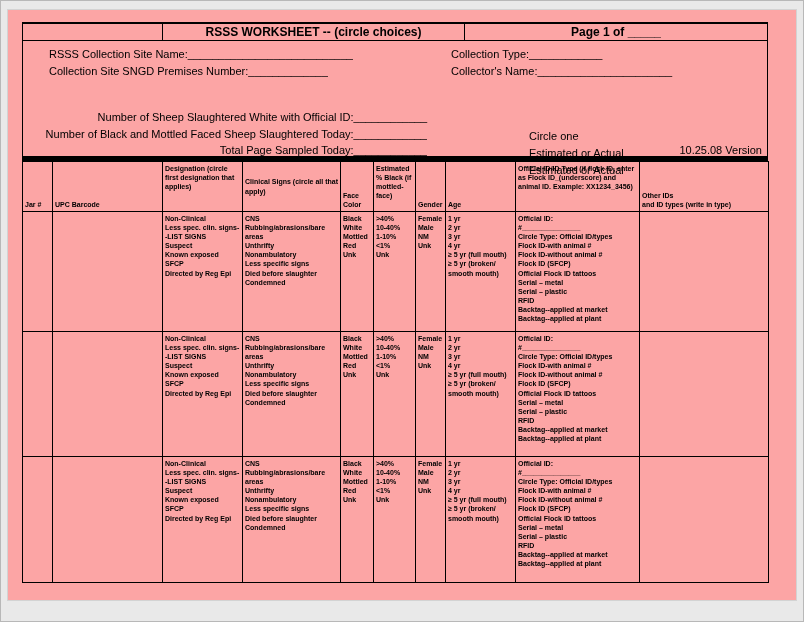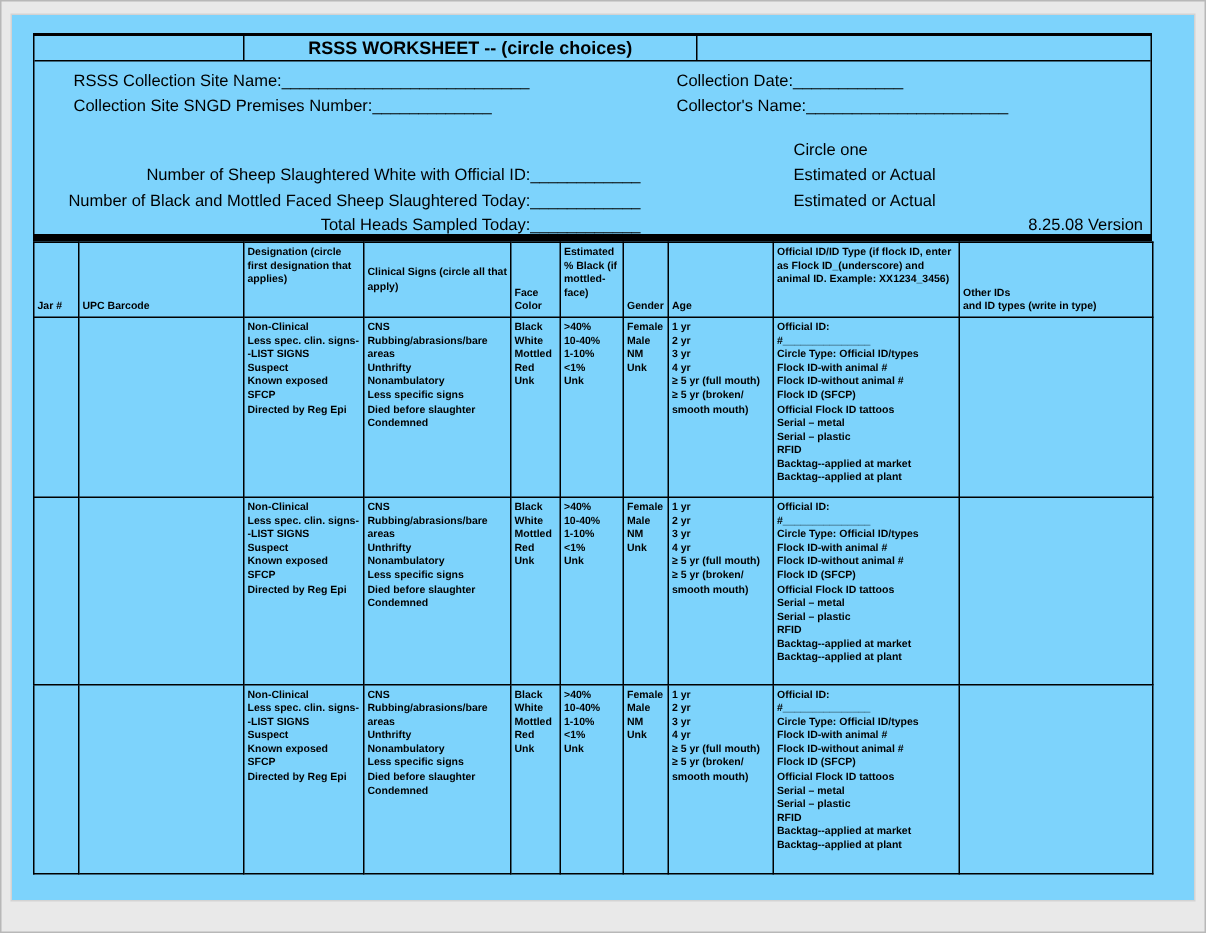--- a/index.html
+++ b/index.html
@@ -9,21 +9,21 @@
     background: #e9e9e9;
     font-family: "Liberation Sans", "DejaVu Sans", sans-serif;
     color: #000;
     position: relative;
     overflow: hidden;
   }
   .frame { position: absolute; inset: 0; border: 1px solid #b8b8b8; pointer-events: none; }
   .page {
     position: absolute; left: 8px; top: 10px;
     width: 788px; height: 590px;
-    background: #7dd3fc;
+    background: #fca5a5;
     box-shadow: 0 0 0 1px #d3d3d3;
   }
   
   .header-box {
     position: absolute; left: 14px; top: 12px;
     width: 746px; height: 134px;
     border: 1px solid #000; border-top: 2px solid #000; border-bottom: none;
   }
   .title-row {
     display: flex; height: 17px;
@@ -35,21 +35,21 @@
   .title-cell-right { flex: 1; text-align: center; }
   .form-area { position: relative; height: 116px; font-size: 11px; font-weight: normal; }
   .abs { position: absolute; white-space: nowrap; }
   .fline1-left  { left: 26px;  top: 7px; }
   .fline1-right { left: 428px; top: 7px; }
   .fline2-left  { left: 26px;  top: 24px; }
   .fline2-right { left: 428px; top: 24px; }
   .count-line { position: absolute; left: 0; width: 100%; }
   .cl0 { top: 53px; } .cl1 { top: 70px; } .cl2 { top: 87px; } .cl3 { top: 103px; }
   .count-label { display: inline-block; width: 404px; text-align: right; white-space: nowrap; }
-  .count-right { position: absolute; left: 506px; white-space: nowrap; }
+  .count-right { position: absolute; left: 506px; white-space: nowrap; margin-top: 36px; }
   .version { position: absolute; right: 5px; top: 0; white-space: nowrap; }
   
   .thick-bar {
     position: absolute; left: 14px; top: 146px;
     width: 746px; height: 5px; background: #000;
   }
   
   table.ws {
     position: absolute; left: 14px; top: 151px;
     width: 746px;
@@ -78,42 +78,43 @@
 <body>
 
 <div class="frame"></div>
 
 <div class="page">
 
   <div class="header-box">
     <div class="title-row">
       <div class="title-cell-left"></div>
       <div class="title-cell-center">RSSS WORKSHEET -- (circle choices)</div>
+      <div class="title-cell-right">Page 1 of _____</div>
     </div>
 
     <div class="form-area">
       <span class="abs fline1-left">RSSS Collection Site Name:___________________________</span>
-      <span class="abs fline1-right">Collection Date:____________</span>
+      <span class="abs fline1-right">Collection Type:____________</span>
       <span class="abs fline2-right">Collector's Name:______________________</span>
       <span class="abs fline2-left">Collection Site SNGD Premises Number:_____________</span>
 
       <div class="count-line cl0">
         <span class="count-right">Circle one</span>
       </div>
       <div class="count-line cl1">
         <span class="count-label">Number of Sheep Slaughtered White with Official ID:____________</span>
         <span class="count-right">Estimated or Actual</span>
       </div>
       <div class="count-line cl2">
         <span class="count-label">Number of Black and Mottled Faced Sheep Slaughtered Today:____________</span>
         <span class="count-right">Estimated or Actual</span>
       </div>
       <div class="count-line cl3">
-        <span class="count-label">Total Heads Sampled Today:____________</span>
-        <span class="version">8.25.08 Version</span>
+        <span class="count-label">Total Page Sampled Today:____________</span>
+        <span class="version">10.25.08 Version</span>
       </div>
     </div>
   </div>
 
   <div class="thick-bar"></div>
 
   <table class="ws">
     <colgroup>
       <col style="width:30px">
         <col style="width:110px">

